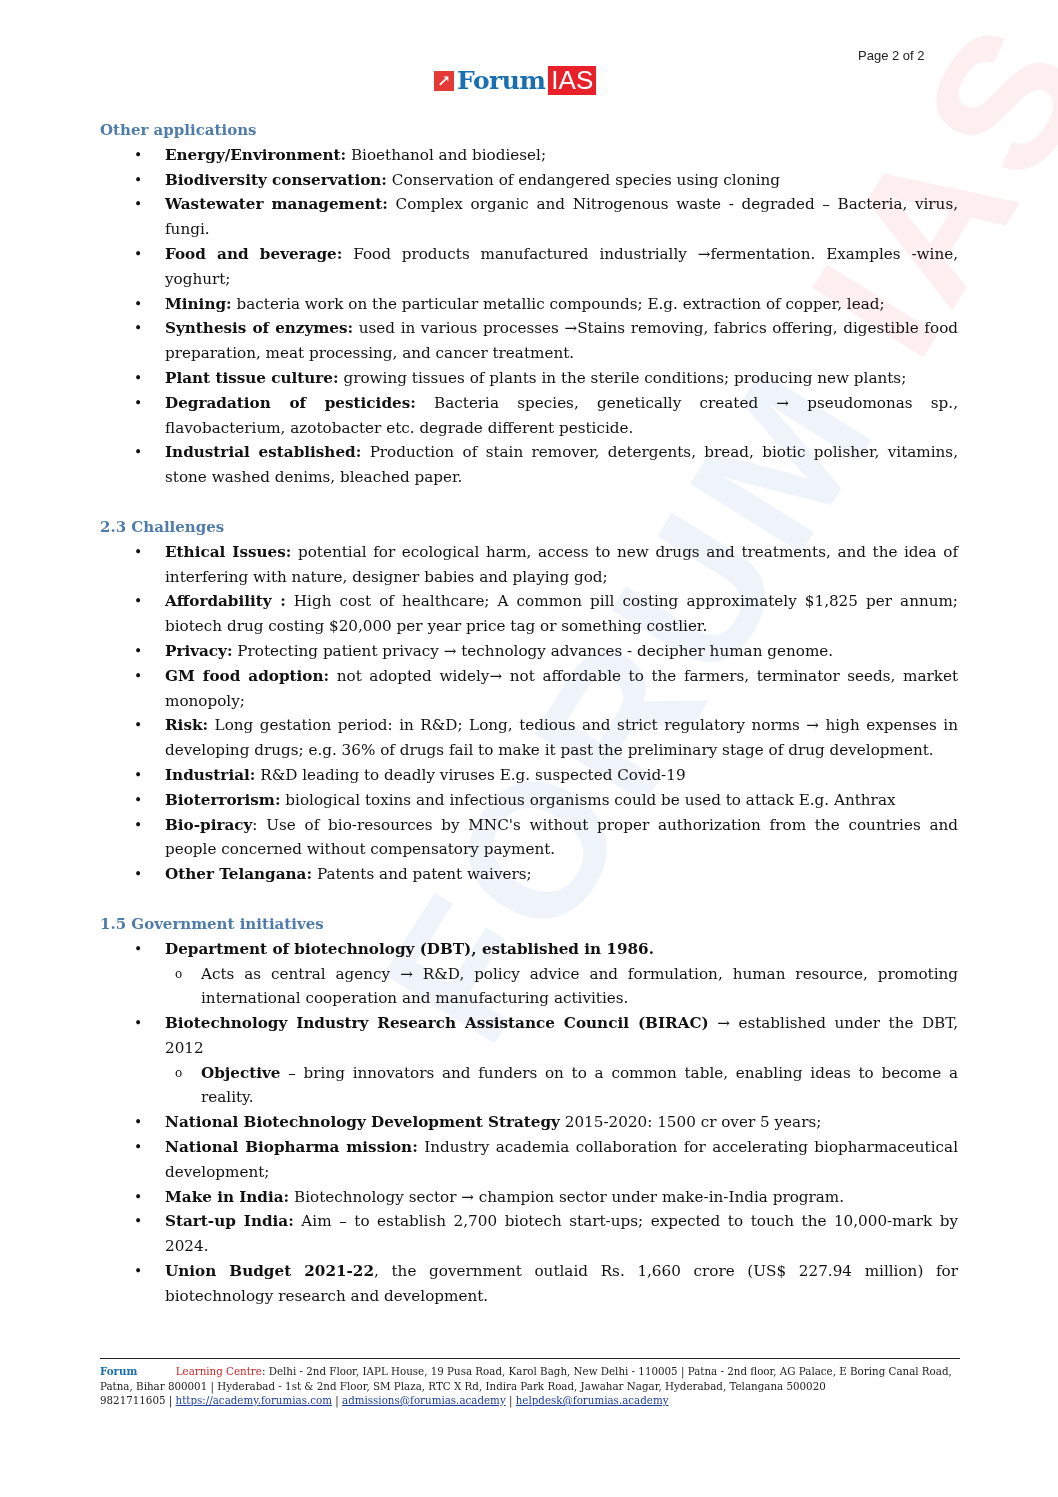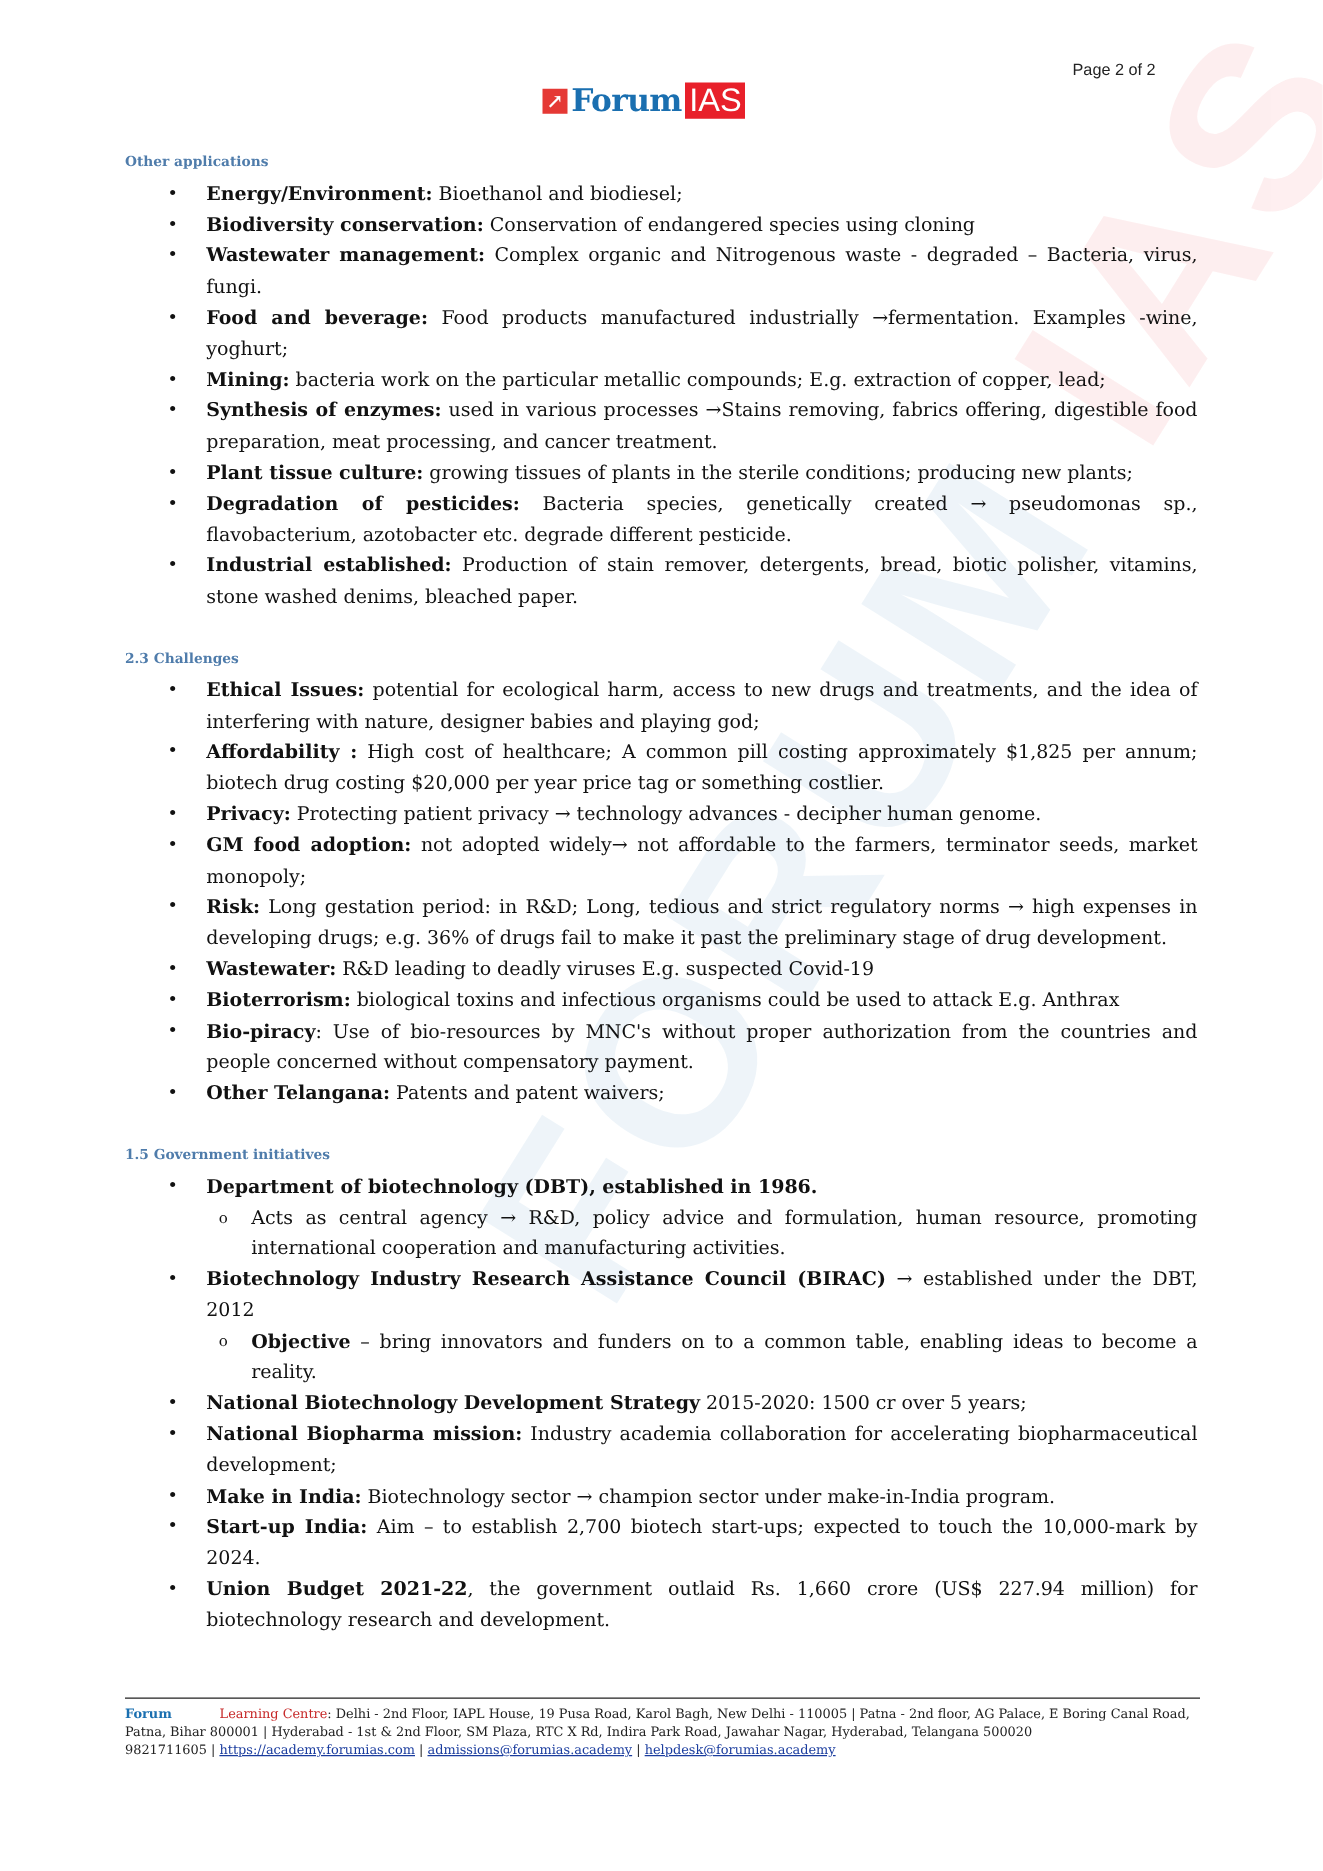--- a/index.html
+++ b/index.html
@@ -12,21 +12,21 @@
                 justify-content: center; font-size: 16px; font-weight: bold; margin-right: 3px; line-height: 1; }
   .logo-forum { font-family: "DejaVu Serif", serif; font-weight: bold; font-size: 25px; color: #1a6fb0; letter-spacing: -0.5px; }
   .logo-ias { background: #e8202a; color: #fff; font-family: "Liberation Sans", sans-serif; font-size: 26px;
               padding: 0 3px; margin-left: 3px; height: 29px; line-height: 29px; }
   .watermark { position: absolute; left: 160px; top: 420px; font-family: "Liberation Sans", sans-serif;
                font-size: 190px; font-weight: bold; transform: rotate(-58deg); transform-origin: center;
                opacity: 0.07; white-space: nowrap; pointer-events: none; letter-spacing: 10px; }
   .watermark .wm-forum { color: #1a6fb0; }
   .watermark .wm-ias { color: #e8202a; }
   .content { position: absolute; top: 118px; left: 100px; width: 858px; font-size: 15.2px; line-height: 24.8px; }
-  .section-heading { color: #4f7cab; font-size: 11px; margin: 0; }
+  .section-heading { color: #4f7cab; font-size: 15px; margin: 0; }
   .section-gap { height: 25px; }
   ul.bullets { list-style: none; margin: 0; padding: 0; }
   ul.bullets > li { position: relative; padding-left: 65px; text-align: justify; }
   ul.bullets > li::before { content: "•"; position: absolute; left: 34px; top: 0; font-size: 14px; }
   ul.sub { list-style: none; margin: 0; padding: 0; }
   ul.sub > li { position: relative; padding-left: 36px; text-align: justify; }
   ul.sub > li::before { content: "o"; position: absolute; left: 10px; top: 0; font-size: 12px; }
   b { font-weight: bold; }
   .footer { position: absolute; top: 1358px; left: 100px; width: 860px; border-top: 1px solid #222;
             padding-top: 5px; font-size: 10.3px; line-height: 14.5px; color: #222; }
@@ -71,21 +71,21 @@
   <div class="section-gap"></div>
 
   <div>
     <h3 class="section-heading">2.3  Challenges</h3>
     <ul class="bullets">
       <li><b>Ethical Issues:</b><span> potential for ecological harm, access to new drugs and treatments, and the idea of interfering with nature, designer babies and playing god;</span></li>
       <li><b>Affordability :</b><span> High cost of healthcare; A common pill costing approximately $1,825 per annum; biotech drug costing $20,000 per year price tag or something costlier.</span></li>
       <li><b>Privacy:</b><span>  Protecting patient privacy → technology advances - decipher human genome.</span></li>
       <li><b>GM food adoption:</b><span> not adopted widely→ not affordable to the farmers, terminator seeds, market monopoly;</span></li>
       <li><b>Risk:</b><span> Long gestation period: in R&amp;D; Long, tedious and strict regulatory norms → high expenses in developing drugs; e.g. 36% of drugs fail to make it past the preliminary stage of drug development.</span></li>
-      <li><b>Wastewater:</b><span> R&amp;D leading to deadly viruses E.g. suspected Covid-19</span></li>
+      <li><b>Industrial:</b><span> R&amp;D leading to deadly viruses E.g. suspected Covid-19</span></li>
       <li><b>Bioterrorism:</b><span> biological toxins and infectious organisms could be used to attack E.g. Anthrax</span></li>
       <li><b>Bio-piracy</b><span>: Use of bio-resources by MNC's without proper authorization from the countries and people concerned without compensatory payment.</span></li>
       <li><b>Other Telangana:</b><span> Patents and patent waivers;</span></li>
     </ul>
   </div>
 
   <div class="section-gap"></div>
 
   <div>
     <h3 class="section-heading">1.5 Government initiatives</h3>

